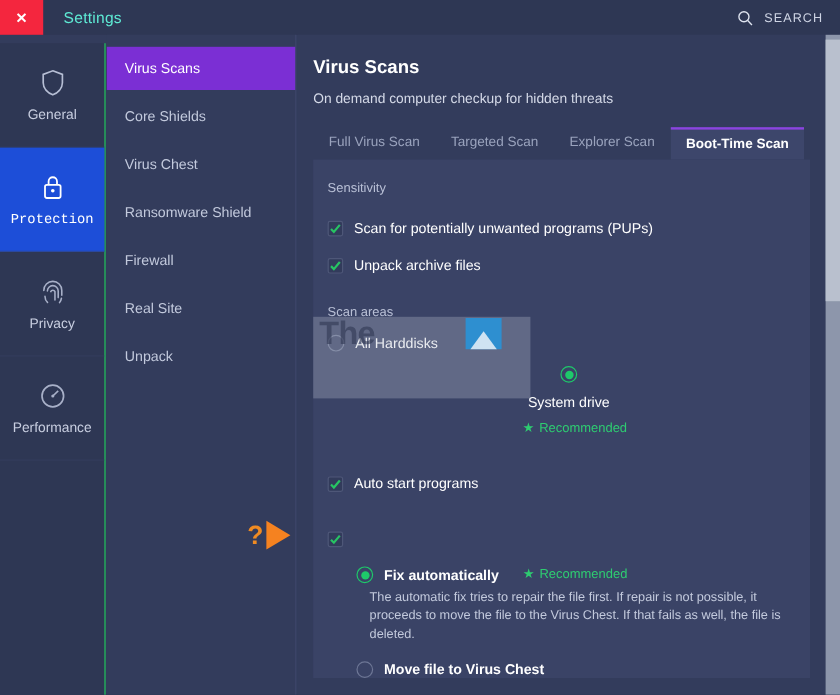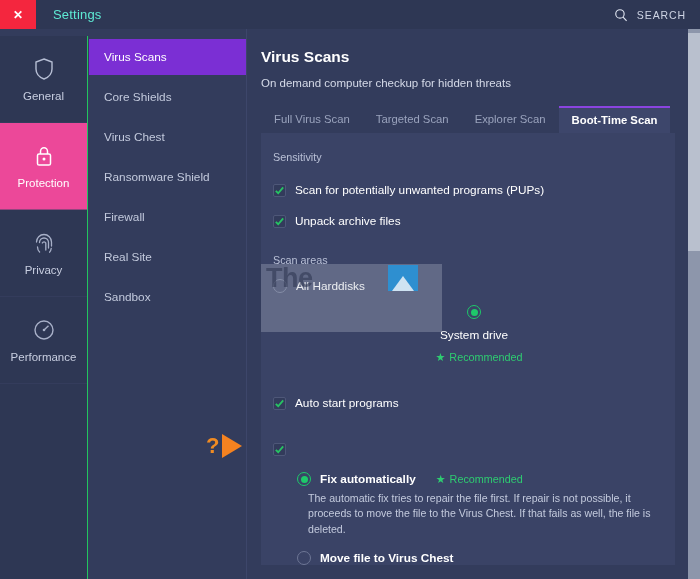--- a/index.html
+++ b/index.html
@@ -53,21 +53,21 @@
   .snav {
     height: 87px;
     display: flex; flex-direction: column;
     align-items: center; justify-content: center;
     gap: 8px;
     border-bottom: 1px solid #39426380;
     cursor: pointer;
   }
   .snav .sico { width: 26px; height: 26px; display: block; }
   .snav .slab { color: #c8cee0; font-size: 11.5px; }
-  .snav.active { background: #ec4899; }
+  .snav.active { background: #1d4ed8; font-family: Liberation Mono, monospace; }
   .snav.active .slab { color: #ffffff; }
 
   
   .menu {
     position: absolute; left: 89px; top: 29px;
     width: 158px; height: 550px;
     background: #333c5c;
     border-right: 1px solid #3d466a;
   }
   .mitem {
@@ -311,21 +311,21 @@
     </div>
   </div>
 
   <div class="menu">
     <div class="mitem active">Virus Scans</div>
     <div class="mitem">Core Shields</div>
     <div class="mitem">Virus Chest</div>
     <div class="mitem">Ransomware Shield</div>
     <div class="mitem">Firewall</div>
     <div class="mitem">Real Site</div>
-    <div class="mitem">Sandbox</div>
+    <div class="mitem">Unpack</div>
   </div>
 
   <div class="content">
     <div class="page-title">Virus Scans</div>
     <div class="page-sub">On demand computer checkup for hidden threats</div>
 
     <div class="tabs">
       <div class="tab">Full Virus Scan</div>
       <div class="tab">Targeted Scan</div>
       <div class="tab">Explorer Scan</div>

